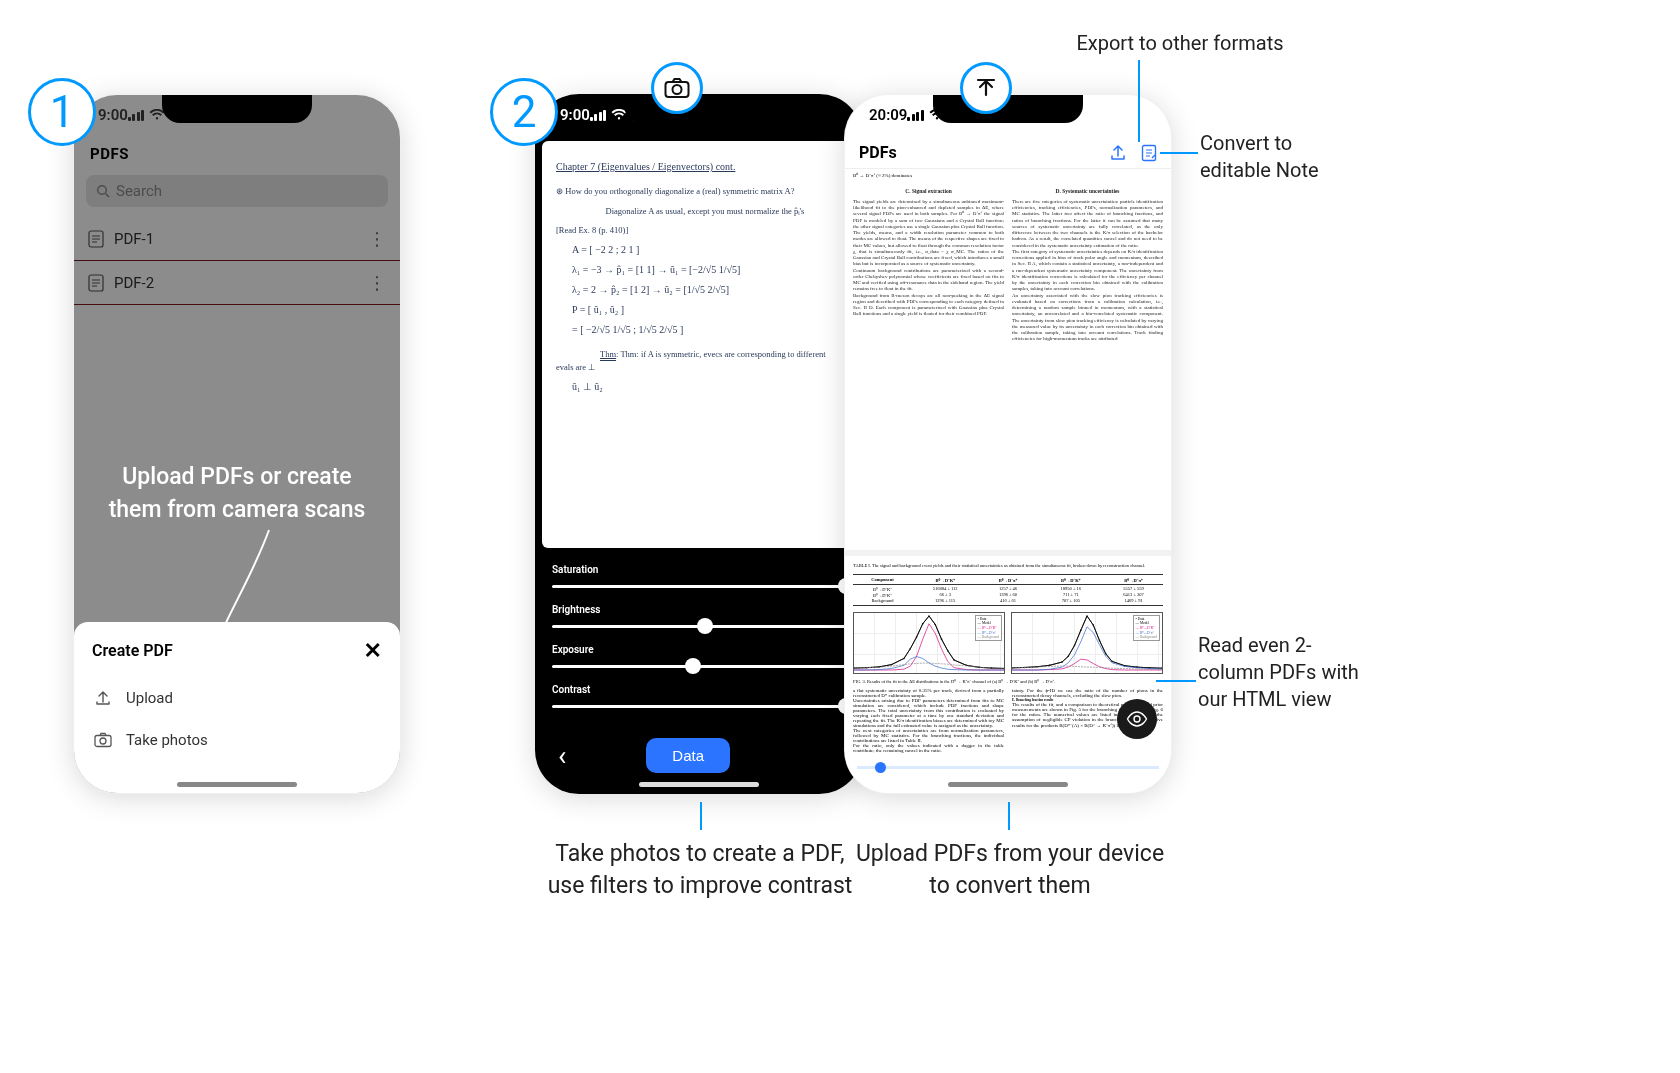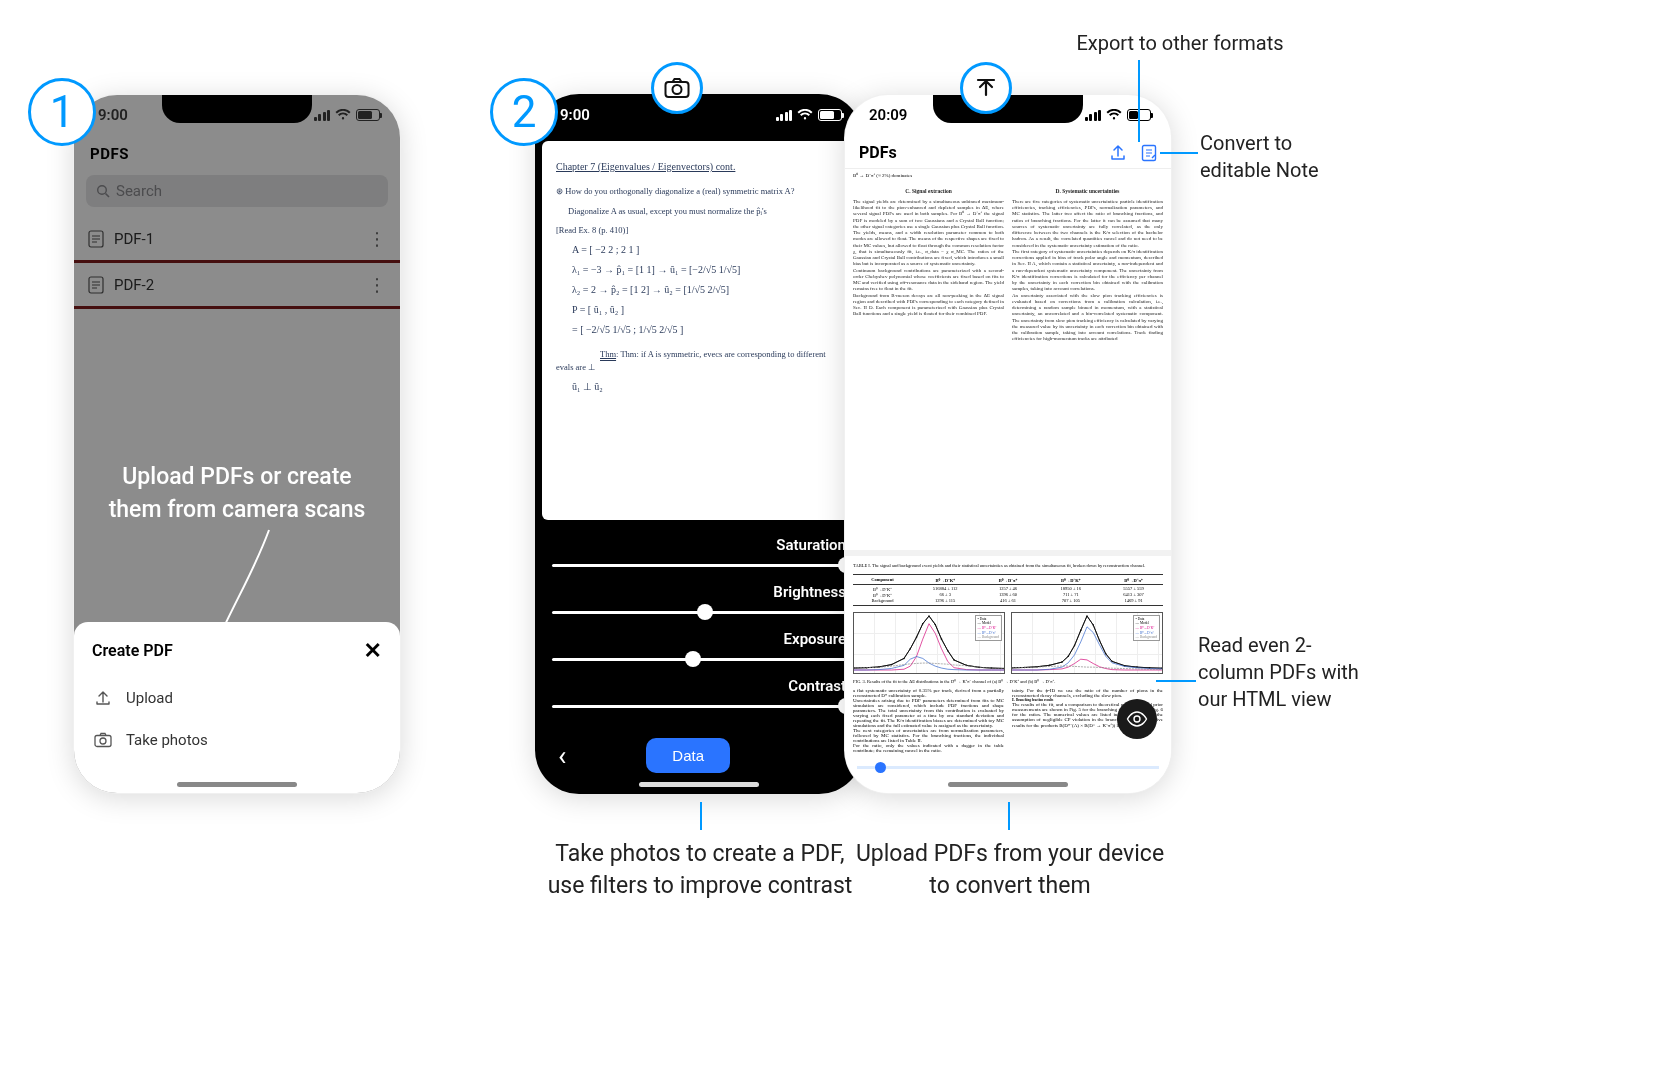--- a/index.html
+++ b/index.html
@@ -40,21 +40,20 @@
     overflow: hidden;
     border: 1px solid rgba(0,0,0,0.06);
   }
   .phone-dark { background: #000; }
 
   
   .statusbar {
     height: 40px;
     display: flex;
     align-items: center;
-    justify-content: space-between;
     padding: 0 20px 0 24px;
     font-size: 15px;
     font-weight: 600;
   }
   .statusbar.dark { color: #fff; }
   .statusbar.dimmed { background: rgba(0,0,0,0.45); color: #222; }
   .sb-icons { display: flex; gap: 5px; align-items: center; }
   .sb-bars { display: inline-flex; align-items: flex-end; gap: 1.5px; height: 11px; }
   .sb-bars span { width: 3px; background: currentColor; border-radius: 1px; }
   .sb-bars span:nth-child(1){height:4px}.sb-bars span:nth-child(2){height:6.5px}.sb-bars span:nth-child(3){height:9px}.sb-bars span:nth-child(4){height:11px}
@@ -86,21 +85,21 @@
     border-radius: 8px;
     display: flex; align-items: center;
     padding: 0 10px;
     color: #8a8a8e;
     font-size: 15px;
   }
   .searchbox svg { margin-right: 6px; }
   .pdf-row {
     display:flex; align-items:center;
     padding: 11px 14px;
-    border-bottom: 3px solid #7f1d1d;
+    border-bottom: 1px solid #7f1d1d;
     font-size: 15px;
     gap: 10px;
     color: #333;
   }
   .pdf-row .more { margin-left:auto; font-size: 18px; color:#666; }
 
   .overlay-text {
     position:absolute;
     top: 325px; left: 0; right: 0;
     text-align:center;
@@ -167,21 +166,21 @@
   .scan-paper .eq { margin: 4px 0 4px 16px; font-family: Liberation Serif, serif; font-size: 10px; }
   .scan-paper .thm { margin-top: 10px; }
   .scan-paper u.dbl { text-decoration: underline double; margin-left: 44px; }
 
   .filters {
     background:#000; color:#fff;
     padding: 10px 16px 6px;
     font-size: 11px;
   }
   .filter-row { margin: 6px 0 10px; }
-  .filter-row .label { font-weight:600; margin-bottom:3px; display:block; font-size: 15px; text-align: right; }
+  .filter-row .label { font-weight:600; margin-bottom:3px; display:block; font-size: 10px; }
   .slider {
     position:relative;
     height: 16px;
     display:flex; align-items:center;
   }
   .slider .track { height:3px; background:#fff; border-radius:2px; width:100%; }
   .slider .thumb { position:absolute; width:16px; height:16px; background:#fff; border-radius:50%; top:0; }
 
   .scan-footer {
     display:flex; align-items:center; justify-content:space-between;
@@ -397,21 +396,21 @@
         </svg>
       <span class="sb-batt">
           <span class="fill"></span>
         </span>
     </div>
   </div>
   <div class="scan-view">
     <div class="scan-paper">
       <div class="ttl">Chapter 7  (Eigenvalues / Eigenvectors) cont.</div>
       <div style="margin-top:8px;">⊛ <span>How do you orthogonally diagonalize a (real) symmetric matrix A?</span></div>
-      <div style="margin:6px 0 6px 12px;"><span>Diagonalize A as usual, except you must normalize the p̂ᵢ's</span></div>
+      <div style="margin:6px 0 6px 12px;text-align:center;"><span>Diagonalize A as usual, except you must normalize the p̂ᵢ's</span></div>
       <div style="margin:4px 0 4px 0;">[Read Ex. 8 (p. 410)]</div>
       <div class="eq">A = [ −2  2 ;  2  1 ]</div>
       <div class="eq">λ₁ = −3 → p̂₁ = [1 1] → û₁ = [−2/√5  1/√5]</div>
       <div class="eq">λ₂ = 2 → p̂₂ = [1 2] → û₂ = [1/√5  2/√5]</div>
       <div class="eq">P = [ û₁ , û₂ ]</div>
       <div class="eq">   = [ −2/√5  1/√5 ;  1/√5  2/√5 ]</div>
       <div class="thm"><u class="dbl">Thm</u>: <span>Thm: if A is symmetric, evecs are corresponding to different evals are ⊥</span></div>
       <div class="eq">û₁ ⊥ û₂</div>
     </div>
     <div class="filters">

